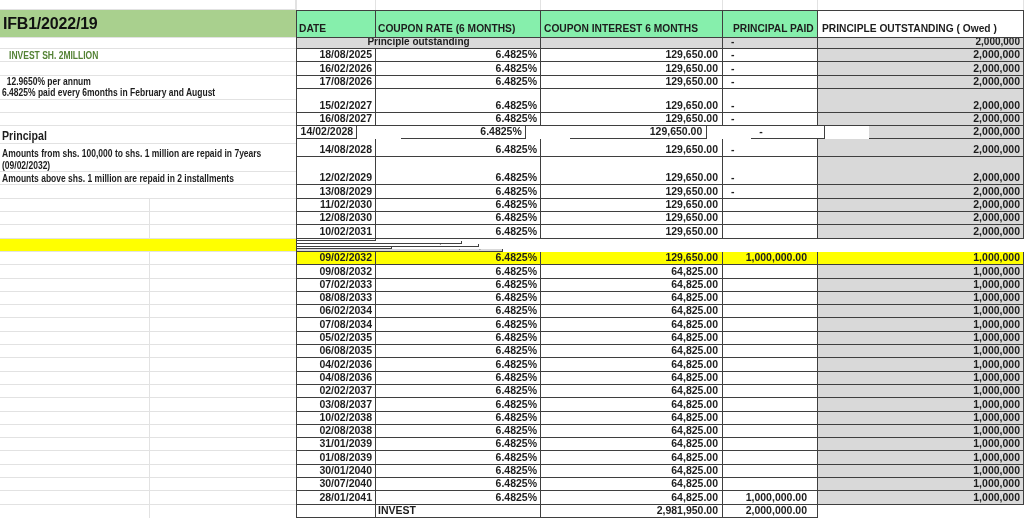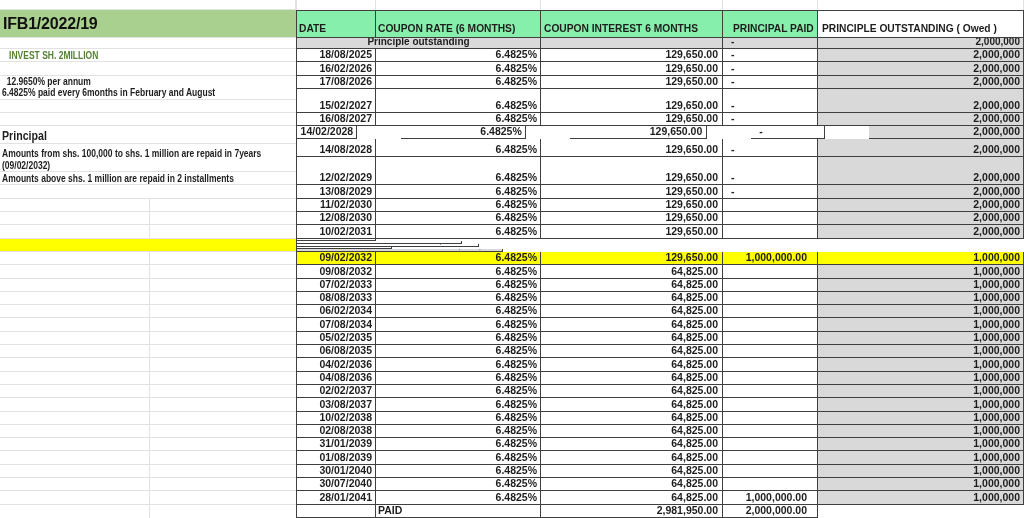--- a/index.html
+++ b/index.html
@@ -376,20 +376,20 @@
           <div class="cell c-date">28/01/2041</div>
           <div class="cell c-rate">6.4825%</div>
           <div class="cell c-int">64,825.00</div>
           <div class="cell c-paid">1,000,000.00</div>
           <div class="cell c-out">1,000,000</div>
         </div>
       </div>
 
     <div class="t-total">
       <div class="cell c-date"></div>
-      <div class="cell c-total-label"><span>PAID</span></div>
+      <div class="cell c-total-label"><span>INVEST</span></div>
       <div class="cell c-int"><span>2,981,950.00</span></div>
       <div class="cell c-paid"><span>2,000,000.00</span></div>
       <div class="cell c-out noborder"></div>
     </div>
 
   </div>
 </div>
 
 </body></html>

